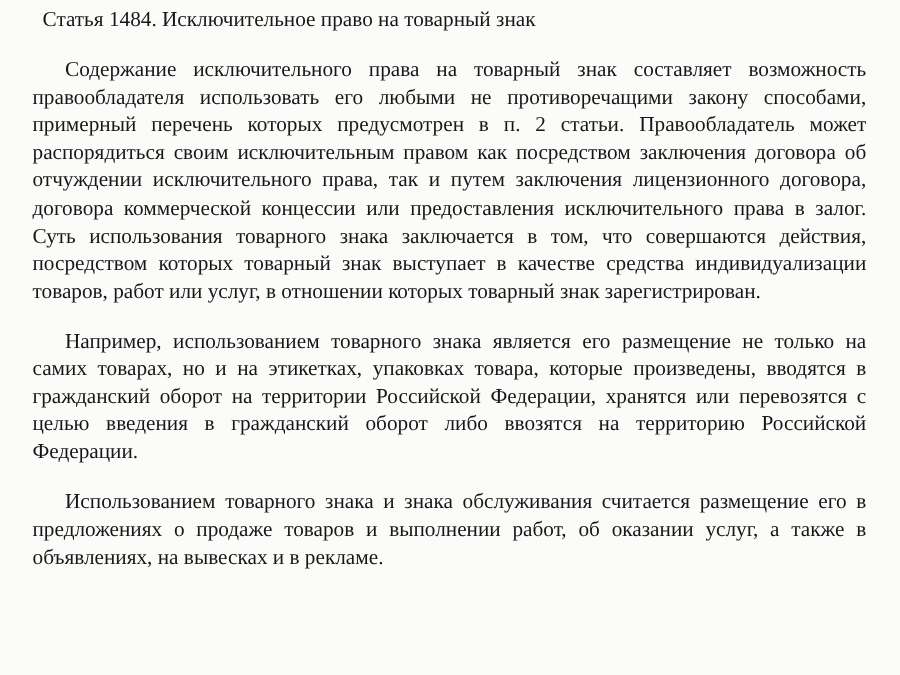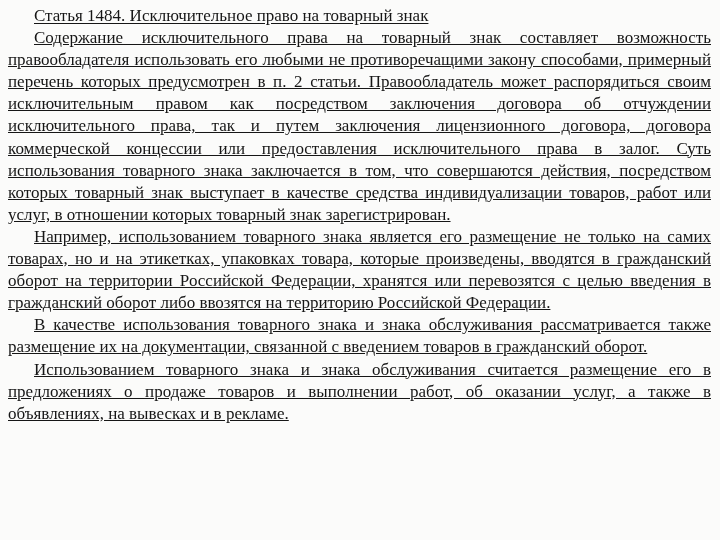--- a/index.html
+++ b/index.html
@@ -22,32 +22,29 @@
     line-height: 22.1px;
     color: #161616;
     text-align: justify;
   }
   .doc-title {
     text-indent: 26px;
     text-align: left;
     white-space: nowrap;
   }
   .doc-title .title-text {
-    text-decoration: underline;
     text-underline-offset: 2px;
   }
   .page p {
-    margin: 0;
+    margin: 18px;
     padding: 0;
     text-indent: 26px;
-    text-decoration: underline;
   }
 </style>
 </head>
 <body>
 
 <div class="page">
   <div class="doc-title"><span class="title-text">Статья 1484. Исключительное право на товарный знак</span></div>
   <p>Содержание исключительного права на товарный знак составляет возможность правообладателя использовать его любыми не противоречащими закону способами, примерный перечень которых предусмотрен в п. 2 статьи. Правообладатель может распорядиться своим исключительным правом как посредством заключения договора об отчуждении исключительного права, так и путем заключения лицензионного договора, договора коммерческой концессии или предоставления исключительного права в залог. Суть использования товарного знака заключается в том, что совершаются действия, посредством которых товарный знак выступает в качестве средства индивидуализации товаров, работ или услуг, в отношении которых товарный знак зарегистрирован.</p>
   <p>Например, использованием товарного знака является его размещение не только на самих товарах, но и на этикетках, упаковках товара, которые произведены, вводятся в гражданский оборот на территории Российской Федерации, хранятся или перевозятся с целью введения в гражданский оборот либо ввозятся на территорию Российской Федерации.</p>
-  <p>В качестве использования товарного знака и знака обслуживания рассматривается также размещение их на документации, связанной с введением товаров в гражданский оборот.</p>
   <p>Использованием товарного знака и знака обслуживания считается размещение его в предложениях о продаже товаров и выполнении работ, об оказании услуг, а также в объявлениях, на вывесках и в рекламе.</p>
 </div>
 
 </body></html>

